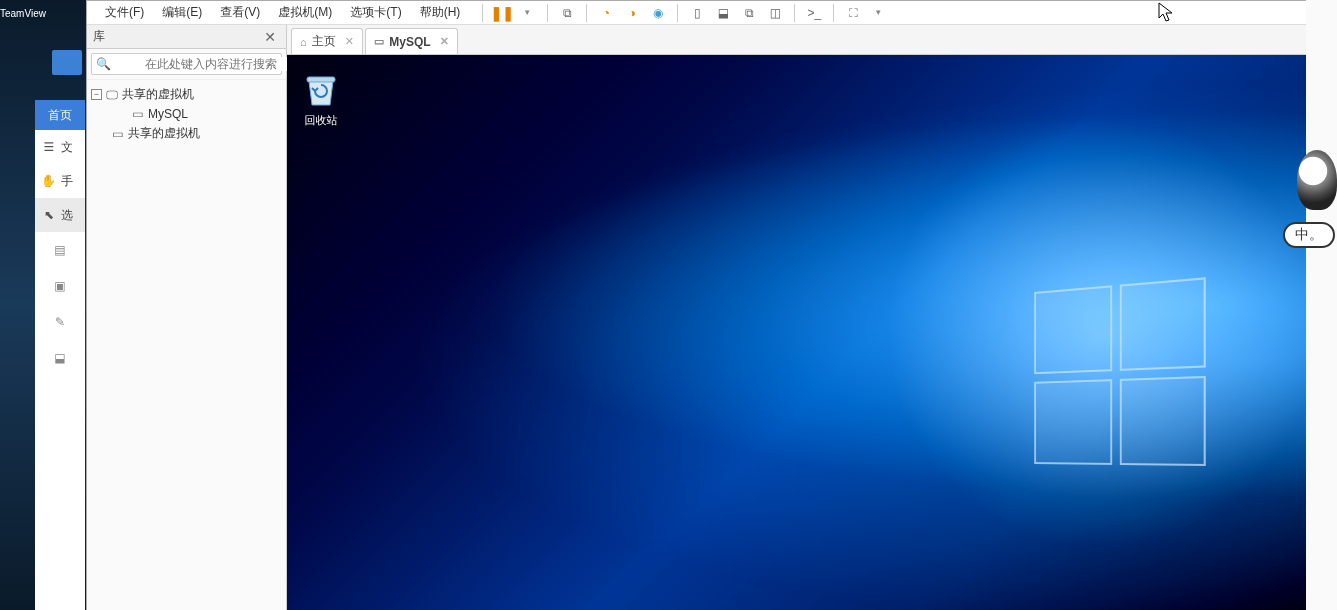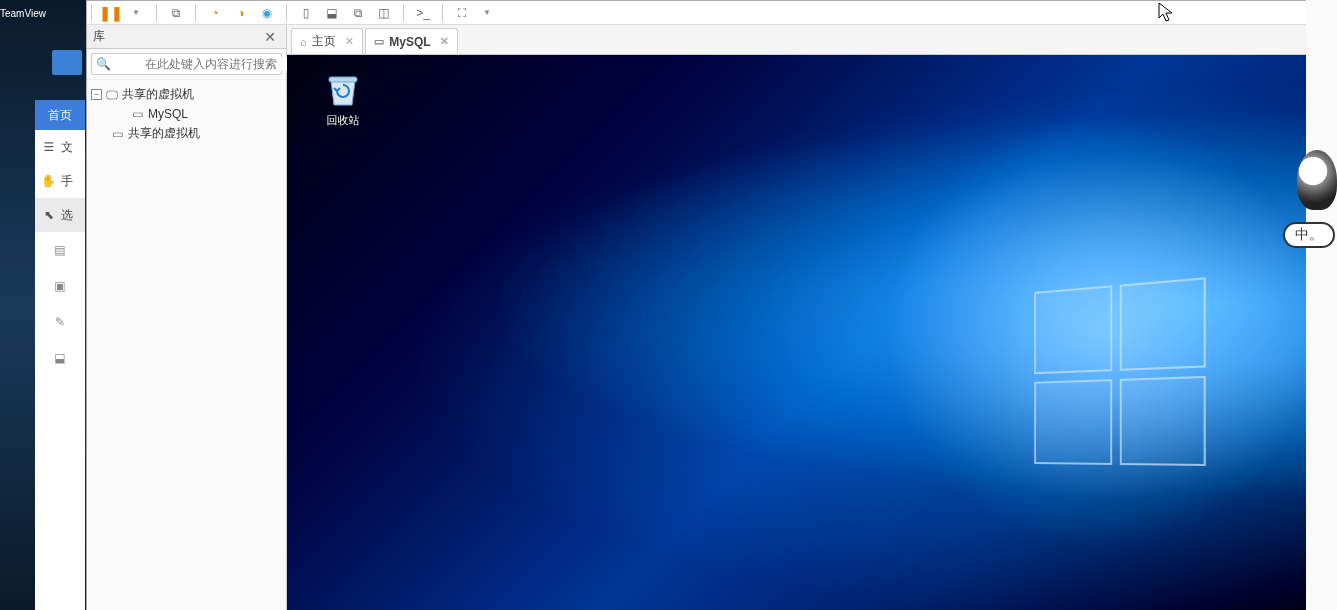--- a/index.html
+++ b/index.html
@@ -61,21 +61,21 @@
 .win10-bg { position: absolute; inset: 0; background:
   radial-gradient(circle at 80% 50%, rgba(220,240,255,0.35), transparent 25%),
   radial-gradient(ellipse 140% 70% at 90% 45%, rgba(120,200,255,0.55), transparent 50%),
   radial-gradient(ellipse 150% 90% at 95% 55%, rgba(80,160,240,0.5), transparent 55%),
   linear-gradient(135deg, #03172f 0%, #042a54 30%, #0a4a8a 55%, #0c3a6a 75%, #021528 100%);
   filter: contrast(1.4) saturate(1.1);
 }
 .win10-logo { position: absolute; right: 100px; top: 230px; width: 180px; height: 180px; display: grid; grid-template-columns: 1fr 1fr; grid-template-rows: 1fr 1fr; gap: 8px; transform: perspective(600px) rotateY(-18deg) skewY(-2deg); }
 .win10-logo div { border: 2px solid rgba(200,230,255,0.7); background: linear-gradient(135deg, rgba(180,220,255,0.15), rgba(120,200,255,0.05)); }
 
-.desktop-icon { position: absolute; left: 26px; top: 14px; width: 60px; text-align: center; cursor: pointer; }
+.desktop-icon { position: absolute; left: 4px; top: 14px; width: 60px; text-align: center; cursor: pointer; }
 .recycle-bin { width: 40px; height: 40px; margin: 0 auto 4px; position: relative; }
 .recycle-bin svg { width: 100%; height: 100%; }
 .desktop-icon-label { color: #fff; font-size: 11px; text-shadow: 1px 1px 2px #000; }
 
 
 .right-edge { position: absolute; right: 0; top: 0; width: 31px; height: 610px; background: #fafafa; z-index: 5; }
 .right-label { position: absolute; right: 2px; top: 6px; color: #333; font-size: 12px; }
 .mascot { position: absolute; right: 0; top: 150px; width: 40px; height: 60px; background: radial-gradient(circle at 40% 35%, #fff 30%, #888 32%, #444 55%, #222 70%); border-radius: 50% 50% 40% 40%; z-index: 6; }
 .ime-bubble { position: absolute; right: 2px; top: 222px; background: #fff; border: 2px solid #333; border-radius: 14px; padding: 2px 10px; font-size: 14px; color: #333; z-index: 6; }
 
@@ -113,20 +113,28 @@
       <span>✎</span>
     </div>
   <div class="left-pdf-icononly">
       <span>⬓</span>
     </div>
 </div>
 
 <div class="vmware-window">
 
   <div class="vm-menubar">
+    <div class="vm-menu-text">
+      <span>文件(F)</span>
+      <span>编辑(E)</span>
+      <span>查看(V)</span>
+      <span>虚拟机(M)</span>
+      <span>选项卡(T)</span>
+      <span>帮助(H)</span>
+    </div>
     <div class="vm-tool-sep"></div>
     <div class="vm-toolbar">
       <div class="vm-tool-btn vm-pause">❚❚</div>
       <div class="vm-tool-btn">
           <span class="vm-dropdown-arrow">▼</span>
         </div>
       <div class="vm-tool-sep"></div>
       <div class="vm-tool-btn">⧉</div>
       <div class="vm-tool-sep"></div>
       <div class="vm-tool-btn" style="color:#d98800">◔</div>

